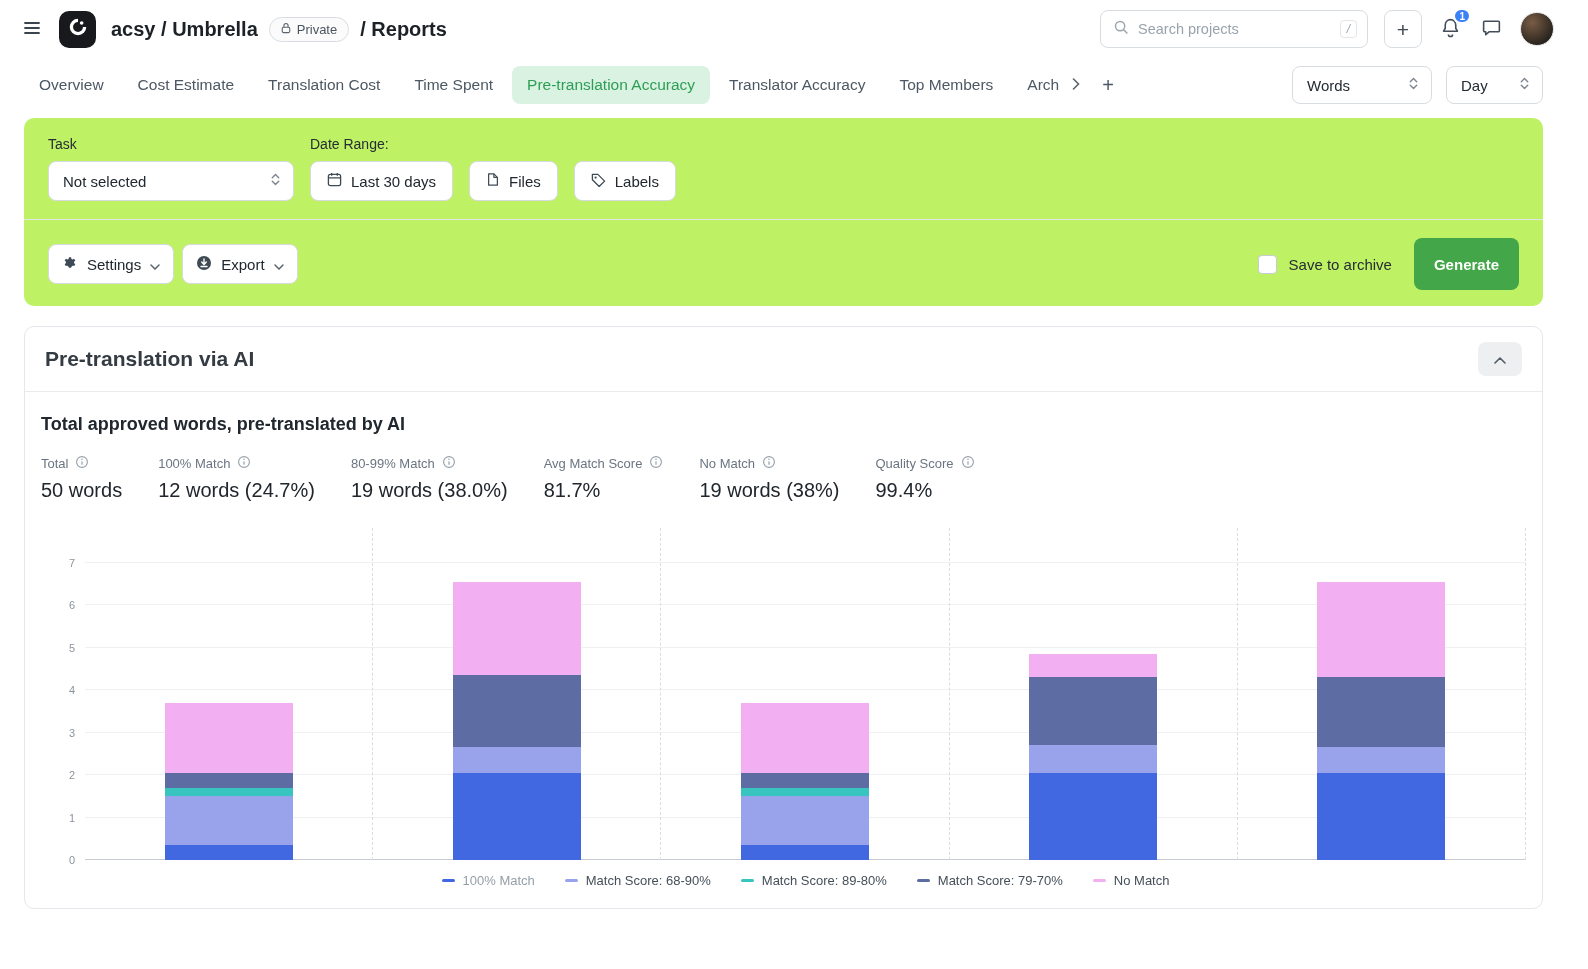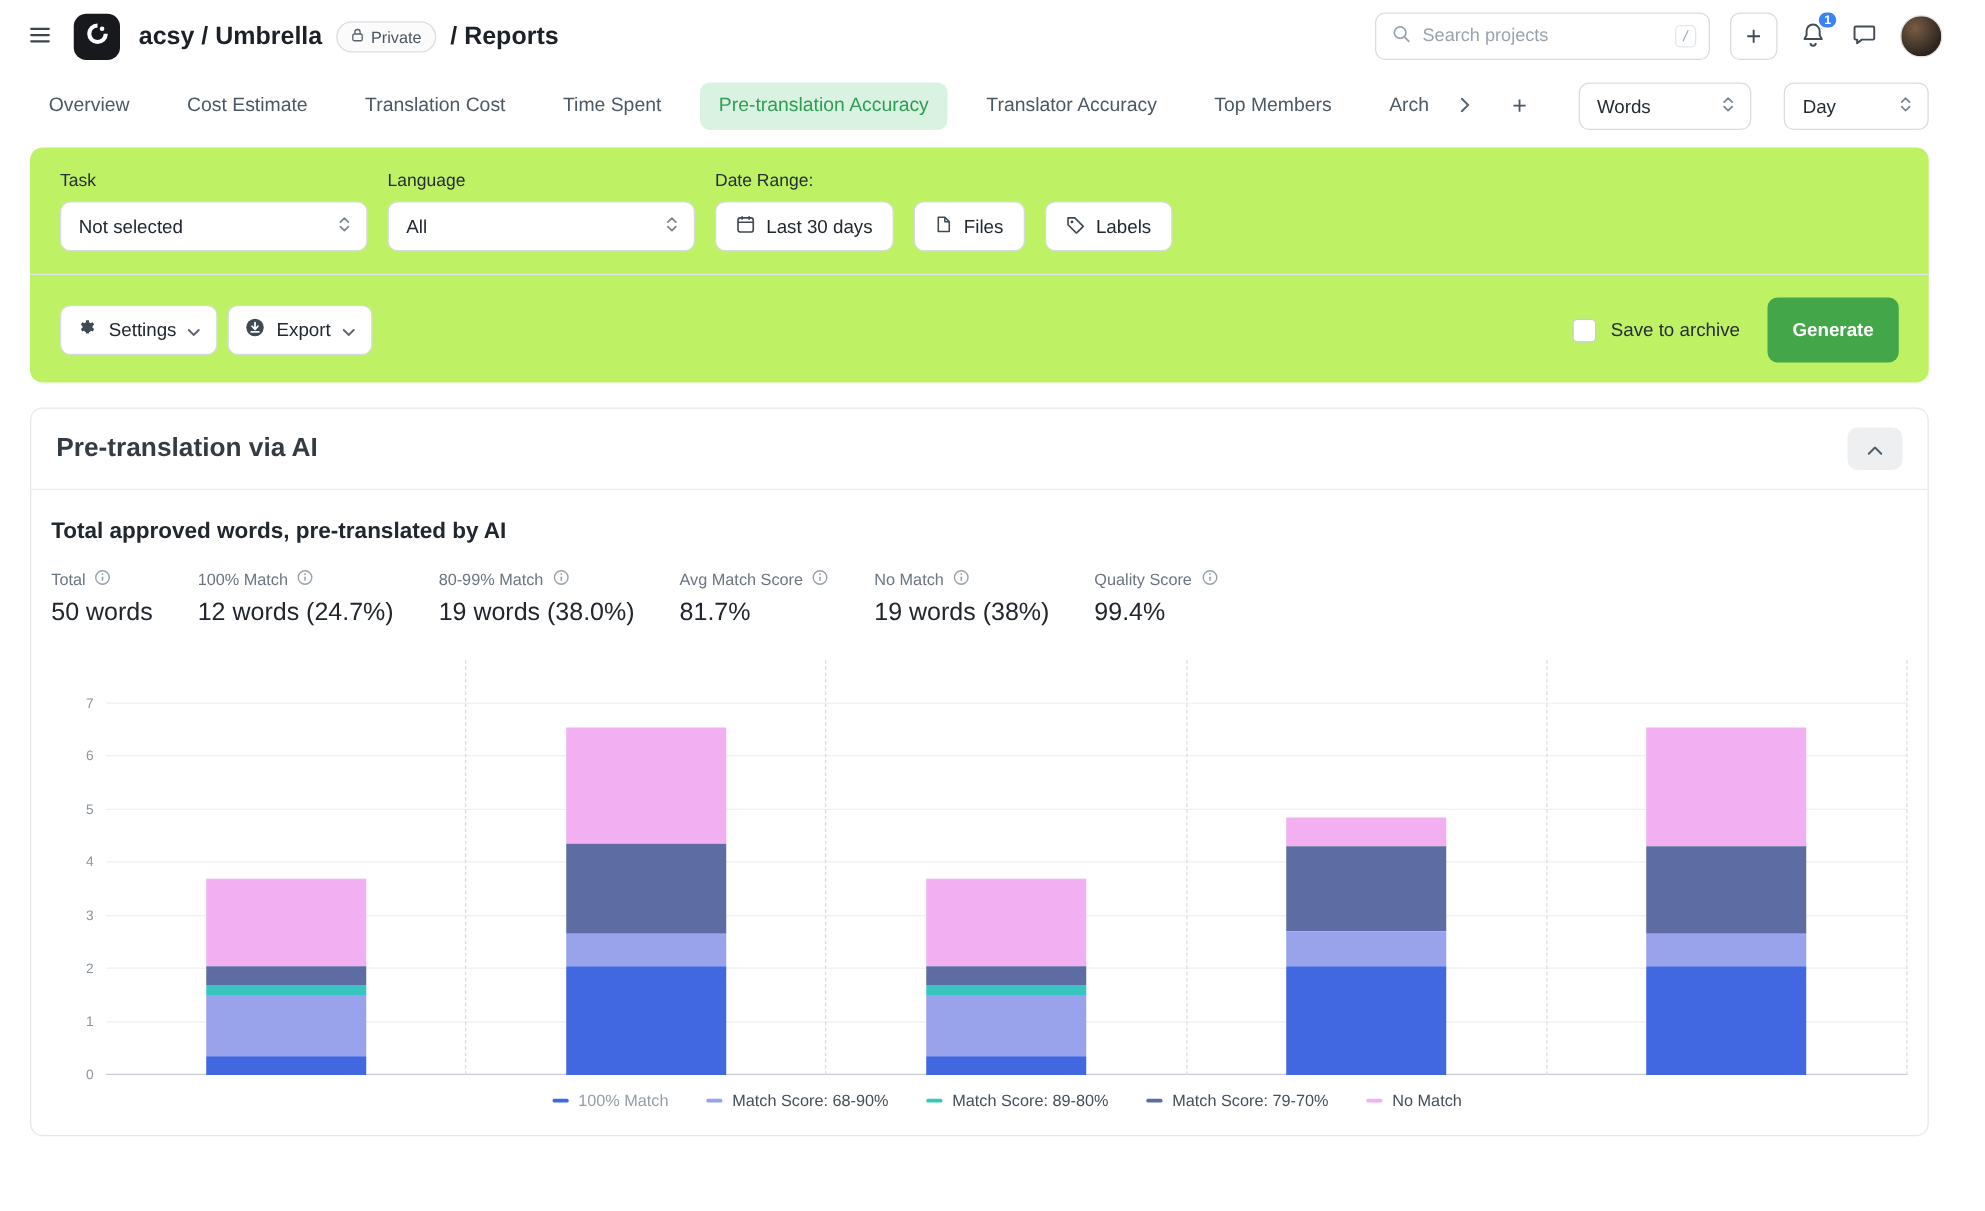--- a/index.html
+++ b/index.html
@@ -17,30 +17,30 @@
 .search{display:flex;align-items:center;gap:9px;width:268px;height:38px;border:1px solid #d7dce1;border-radius:8px;padding:0 10px 0 12px;background:#fff;}
 .search input{border:none;outline:none;flex:1;font-size:14.5px;font-family:inherit;color:#333;min-width:0;background:transparent;}
 .search input::placeholder{color:#9aa3ad;}
 .kbd{font-size:12px;color:#9aa3ad;border:1px solid #e3e7ea;border-radius:4px;padding:1px 6px;font-style:italic;}
 .add-btn{width:38px;height:38px;border:1px solid #d7dce1;border-radius:8px;background:#fff;font-size:21px;line-height:1;color:#3f4a54;display:flex;align-items:center;justify-content:center;cursor:pointer;}
 .bell-wrap{position:relative;}
 .bell-badge{position:absolute;top:-7px;right:-8px;background:#3b82f6;color:#fff;font-size:10px;font-weight:700;min-width:16px;height:16px;border-radius:9px;display:flex;align-items:center;justify-content:center;padding:0 4px;border:2px solid #fff;}
 .avatar{width:34px;height:34px;border-radius:50%;background:radial-gradient(circle at 35% 30%,#7a5c44,#2a251f 72%);border:1px solid #e2e2e2;cursor:pointer;}
 
 
-.tabs{display:flex;align-items:center;padding:8px 45px 14px 24px;gap:16px;}
+.tabs{display:flex;align-items:center;padding:8px 45px 14px 24px;gap:4px;}
 .tab{padding:10px 15px;font-size:15.5px;color:#4c5863;border-radius:8px;cursor:pointer;white-space:nowrap;background:none;border:none;}
 .tab.active{background:#daf2e1;color:#2d9e55;}
 .tab.truncated{max-width:54px;overflow:hidden;padding-right:0;}
 .tabs .small-icon-btn{background:none;border:none;cursor:pointer;padding:8px 9px;display:flex;align-items:center;color:#4c5863;}
 .plus-tab{font-size:20px;color:#5a646e;line-height:1;}
 .tabs-spacer{flex:1;}
 .select{display:flex;align-items:center;justify-content:space-between;height:38px;border:1px solid #d7dce1;border-radius:8px;background:#fff;padding:0 12px 0 14px;font-size:15px;color:#242b33;cursor:pointer;gap:10px;}
 .select.words{width:140px;margin-right:10px;}
-.select.day{width:117px;}
+.select.day{width:97px;}
 
 
 .panel{margin:0 45px 0 24px;background:#bef264;border-radius:10px;padding:18px 24px 16px;}
 .panel-row1{display:flex;gap:16px;}
 .field-label{font-size:14px;color:#262d34;margin-bottom:9px;}
 .fselect{width:246px;height:40px;background:#fff;border:1px solid #d6dade;border-radius:8px;display:flex;align-items:center;justify-content:space-between;padding:0 12px 0 14px;font-size:15px;color:#21282f;cursor:pointer;}
 .date-buttons{display:flex;gap:16px;}
 .pill-btn{display:flex;align-items:center;gap:9px;height:40px;background:#fff;border:1px solid #d6dade;border-radius:8px;padding:0 16px;font-size:15px;color:#21282f;cursor:pointer;}
 .panel-divider{border:none;border-top:1px solid #e2e5e8;margin:18px -24px;}
 .panel-row2{display:flex;align-items:center;gap:8px;}
@@ -182,31 +182,20 @@
     </span>
   </div>
 </nav>
 
 <section class="panel">
   <div class="panel-row1">
     <div>
       <div class="field-label">Task</div>
       <div class="fselect">
         <span>Not selected</span>
-        <span>
-          <svg viewBox="0 0 12 16" width="11" height="15" fill="none" stroke="#7b8590" stroke-width="1.5" stroke-linecap="round" stroke-linejoin="round">
-              <path d="M2.5 6L6 2.5 9.5 6M2.5 10L6 13.5 9.5 10"></path>
-            </svg>
-        </span>
-      </div>
-    </div>
-    <div>
-      <div class="field-label">Language</div>
-      <div class="fselect">
-        <span>All</span>
         <span>
           <svg viewBox="0 0 12 16" width="11" height="15" fill="none" stroke="#7b8590" stroke-width="1.5" stroke-linecap="round" stroke-linejoin="round">
               <path d="M2.5 6L6 2.5 9.5 6M2.5 10L6 13.5 9.5 10"></path>
             </svg>
         </span>
       </div>
     </div>
     <div>
       <div class="field-label">Date Range:</div>
       <div class="date-buttons">

